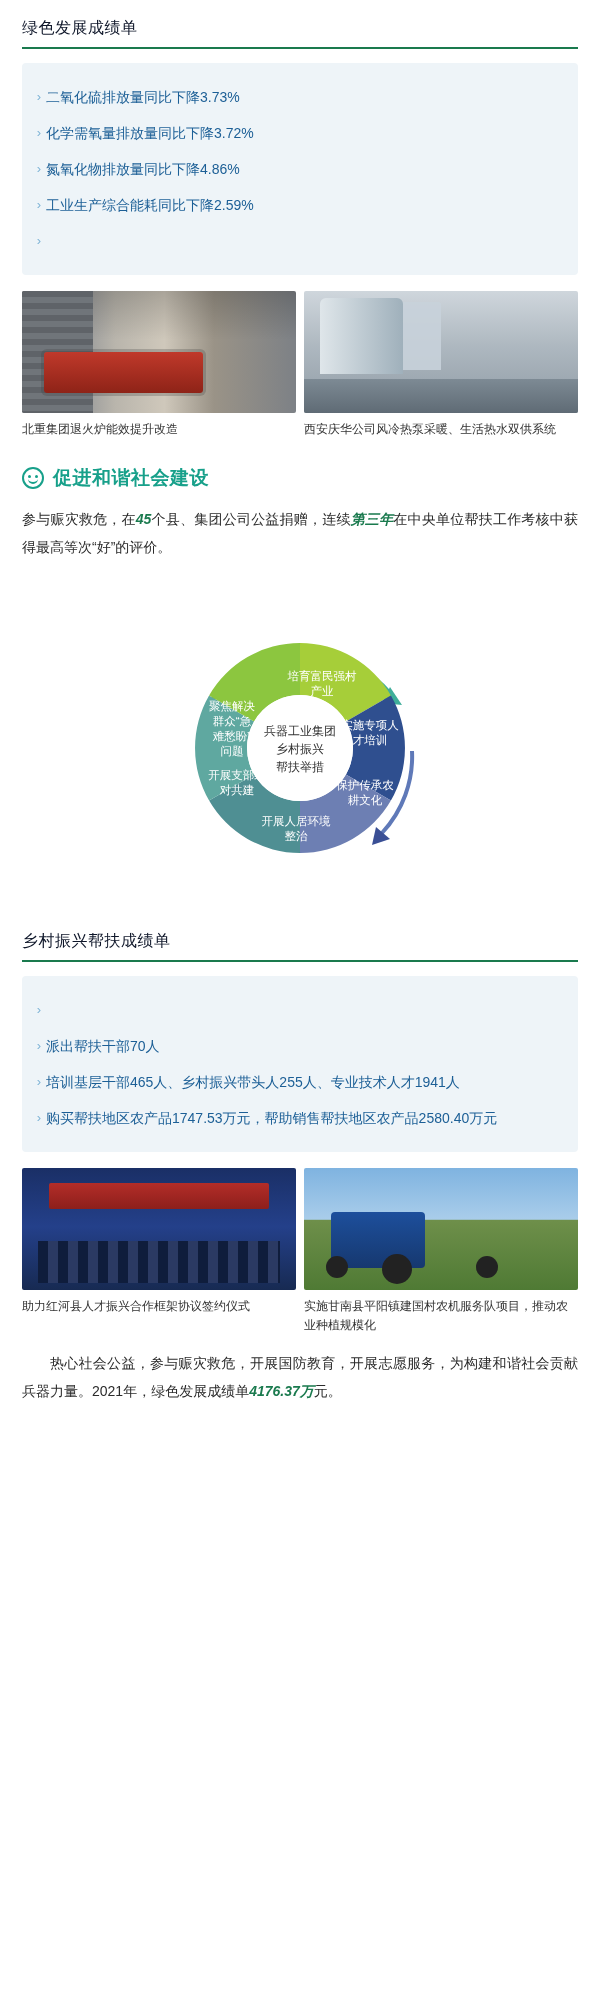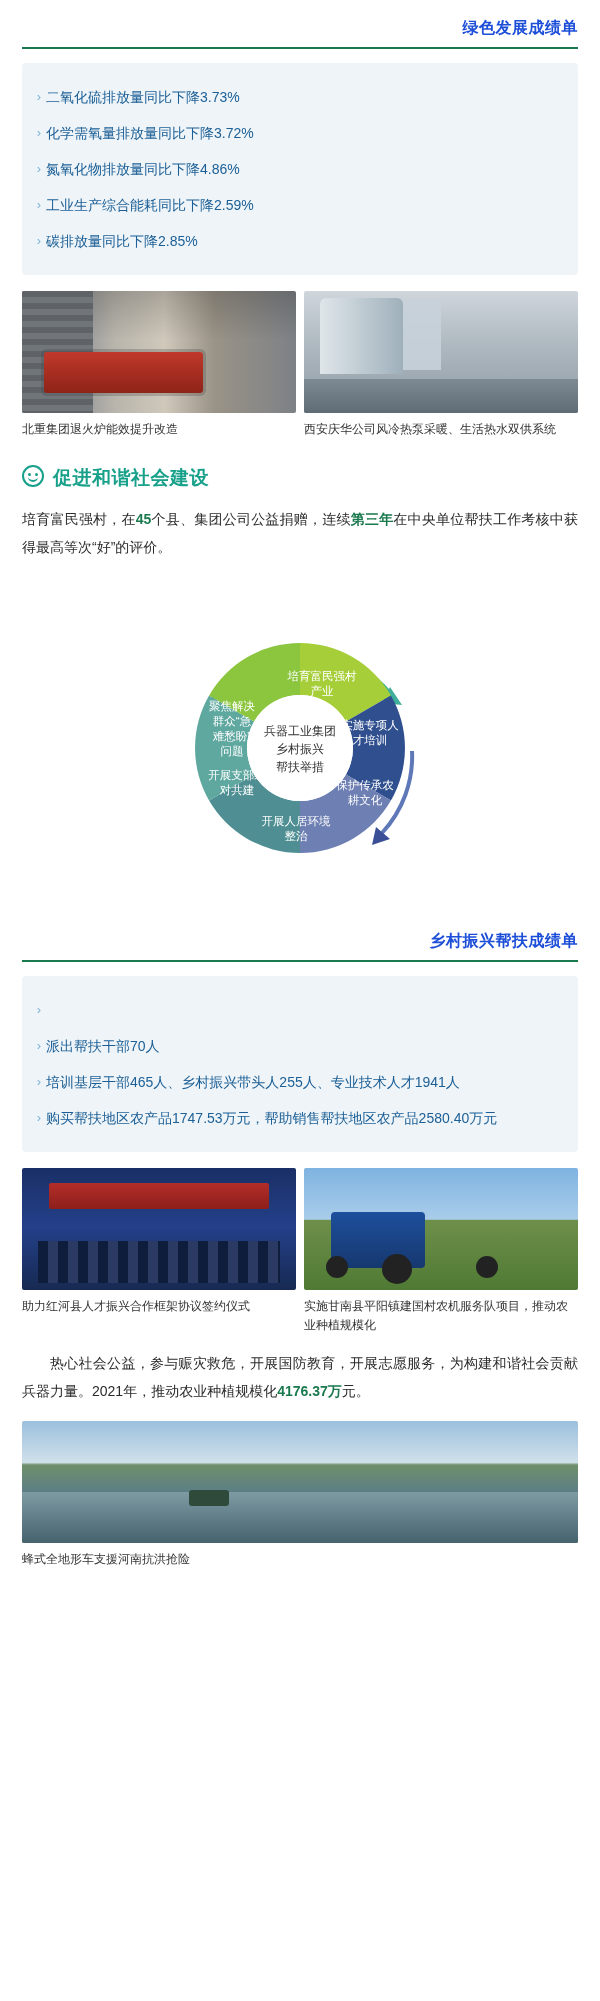--- a/index.html
+++ b/index.html
@@ -7,26 +7,25 @@
     width: 600px;
     background: #ffffff;
     font-family: "Liberation Sans", sans-serif;
     color: #2b2b2b;
   }
   .page { width: 600px; margin: 0 auto; padding: 0 0 24px 0; position: relative; }
 
   
   .sec-title-wrap { padding: 0 22px; margin-top: 18px; }
   .sec-title {
-    color: #1d4ed8;
+    color: #0f172a;
     font-size: 16px;
-    font-weight: bold;
+    font-weight: normal;
     letter-spacing: .5px;
     padding-bottom: 8px;
-    text-align: right;
   }
   .sec-rule { height: 2px; background: #1a7a4e; width: 100%; }
 
   
   .card {
     margin: 14px 22px 0 22px;
     background: #eef4f8;
     border-radius: 4px;
     padding: 16px 14px 16px 10px;
   }
@@ -158,21 +157,21 @@
   }
   .ph-ceremony:after {
     content:"";
     position:absolute; left:0; bottom:0; width:100%; height:34%;
     background: repeating-linear-gradient(90deg,#1f3c6e 0 9px,#2d4f87 9px 18px);
   }
 
   
   .big-head {
     display: flex;
-    align-items: flex-start;
+    align-items: center;
     gap: 9px;
     padding: 0 22px;
     margin-top: 26px;
   }
   .smiley {
     width: 22px; height: 22px; flex: 0 0 22px;
     border-radius: 50%;
     border: 2px solid #17a08a;
     position: relative;
   }
@@ -198,21 +197,21 @@
 
   
   .para {
     padding: 0 22px;
     margin-top: 14px;
     font-size: 14px;
     line-height: 28px;
     text-align: justify;
     color: #2b2b2b;
   }
-  .para .em { color: #1a7a4e; font-weight: bold; }
+  .para .em { color: #1a7a4e; font-weight: bold; font-style: italic; }
   .para.indent { text-indent: 28px; }
 
   
   .donut-wrap {
     margin-top: 22px;
     display: flex;
     justify-content: center;
   }
   svg.donut { display: block; }
   .dtext { font-family: "Liberation Sans", sans-serif; font-size: 11.5px; fill: #ffffff; }
@@ -244,21 +243,20 @@
       <li>
         <span class="dot">›</span>
         <span class="btxt">氮氧化物排放量同比下降4.86%</span>
       </li>
       <li>
         <span class="dot">›</span>
         <span class="btxt">工业生产综合能耗同比下降2.59%</span>
       </li>
       <li>
         <span class="dot">›</span>
-        <span class="btxt">碳排放量同比下降2.85%</span>
       </li>
     </ul>
   </div>
 
   <div class="photos">
     <div class="photo-col">
       <div class="ph ph-furnace"></div>
       <div class="cap">北重集团退火炉能效提升改造</div>
     </div>
     <div class="photo-col">
@@ -270,21 +268,21 @@
   <div class="big-head">
     <span class="smiley">
         <i class="l"></i>
         <i class="r"></i>
         <u></u>
       </span>
     <h2>促进和谐社会建设</h2>
   </div>
 
   <div class="para">
-    <span>培育富民强村，在</span><span class="em">45</span><span>个县、集团公司公益捐赠，连续</span><span class="em">第三年</span><span>在中央单位帮扶工作考核中获得最高等次“好”的评价。</span>
+    <span>参与赈灾救危，在</span><span class="em">45</span><span>个县、集团公司公益捐赠，连续</span><span class="em">第三年</span><span>在中央单位帮扶工作考核中获得最高等次“好”的评价。</span>
   </div>
 
   <div class="donut-wrap">
     <svg class="donut" width="420" height="330" viewBox="0 0 420 330">
 
       <path d="M120,120 A110,110 0 0 1 210,72" fill="none" stroke="#7dbb3f" stroke-width="4"></path>
       <path d="M226,72 A110,110 0 0 1 300,110" fill="none" stroke="#3fae9a" stroke-width="4"></path>
       <polygon points="300,104 312,122 292,120" fill="#3fae9a"></polygon>
       <polygon points="206,64 222,72 206,80" fill="#7dbb3f"></polygon>
       <path d="M322,168 A112,112 0 0 1 292,250" fill="none" stroke="#5f79b8" stroke-width="4"></path>
@@ -363,24 +361,20 @@
       <div class="ph ph-signing"></div>
       <div class="cap">助力红河县人才振兴合作框架协议签约仪式</div>
     </div>
     <div class="photo-col">
       <div class="ph ph-tractor"></div>
       <div class="cap">实施甘南县平阳镇建国村农机服务队项目，推动农业种植规模化</div>
     </div>
   </div>
 
   <div class="para indent">
-    <span>热心社会公益，参与赈灾救危，开展国防教育，开展志愿服务，为构建和谐社会贡献兵器力量。2021年，推动农业种植规模化</span><span class="em">4176.37万</span><span>元。</span>
+    <span>热心社会公益，参与赈灾救危，开展国防教育，开展志愿服务，为构建和谐社会贡献兵器力量。2021年，绿色发展成绩单</span><span class="em">4176.37万</span><span>元。</span>
   </div>
 
   <div class="photos">
-    <div class="photo-col">
-      <div class="ph ph-flood"></div>
-      <div class="cap">蜂式全地形车支援河南抗洪抢险</div>
-    </div>
   </div>
 
   <div class="tail"></div>
 </div>
 
 </body></html>

